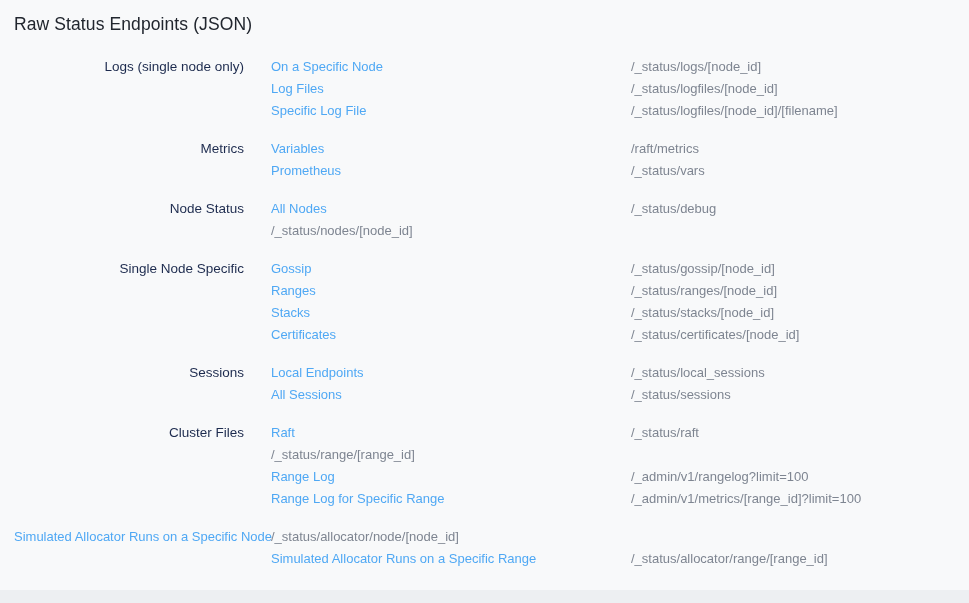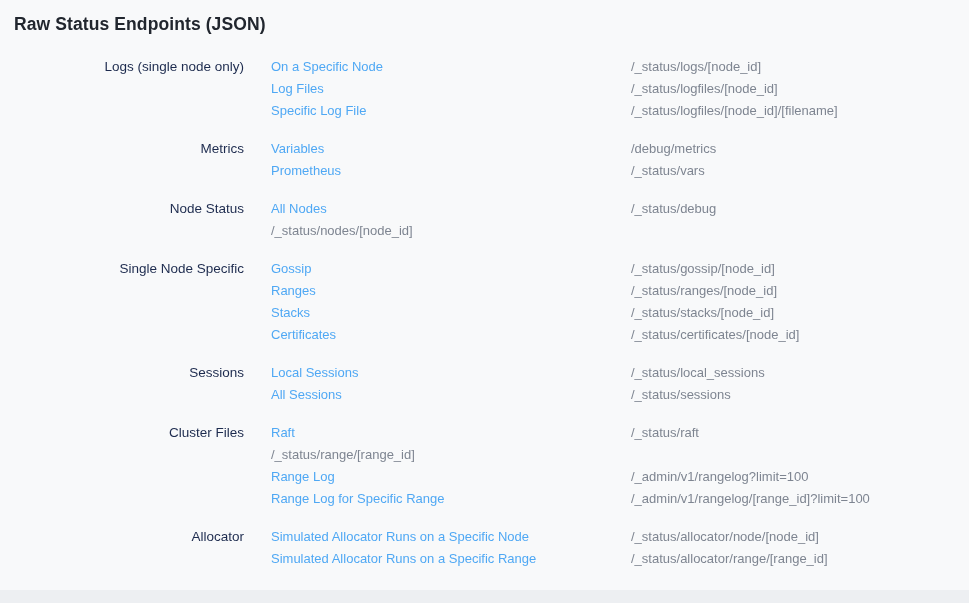--- a/index.html
+++ b/index.html
@@ -10,21 +10,21 @@
     overflow: hidden;
     font-family: "Liberation Sans", "DejaVu Sans", sans-serif;
     background: var(--bg, #f8f9fa);
     position: relative;
   }
   .content {
     padding: 13px 14px 0 14px;
   }
   .page-title {
     font-size: 17.5px;
-    font-weight: 700;
+    font-weight: 400;
     color: var(--title, #21262e);
     letter-spacing: 0.1px;
     margin: 0 0 20px 0;
     line-height: 23px;
   }
   .endpoints-table {
     margin: 0;
   }
   .group {
     margin-top: 16px;
@@ -87,21 +87,21 @@
         <div class="row">
           <div class="cat"></div>
           <div class="linkcell"><a class="link" href="#">Specific Log File</a></div>
           <div class="path">/_status/logfiles/[node_id]/[filename]</div>
         </div>
       </div>
       <div class="group">
         <div class="row">
           <div class="cat">Metrics</div>
           <div class="linkcell"><a class="link" href="#">Variables</a></div>
-          <div class="path">/debug/metrics</div>
+          <div class="path">/raft/metrics</div>
         </div>
         <div class="row">
           <div class="cat"></div>
           <div class="linkcell"><a class="link" href="#">Prometheus</a></div>
           <div class="path">/_status/vars</div>
         </div>
       </div>
       <div class="group">
         <div class="row">
           <div class="cat">Node Status</div>
@@ -131,21 +131,21 @@
         </div>
         <div class="row">
           <div class="cat"></div>
           <div class="linkcell"><a class="link" href="#">Certificates</a></div>
           <div class="path">/_status/certificates/[node_id]</div>
         </div>
       </div>
       <div class="group">
         <div class="row">
           <div class="cat">Sessions</div>
-          <div class="linkcell"><a class="link" href="#">Local Sessions</a></div>
+          <div class="linkcell"><a class="link" href="#">Local Endpoints</a></div>
           <div class="path">/_status/local_sessions</div>
         </div>
         <div class="row">
           <div class="cat"></div>
           <div class="linkcell"><a class="link" href="#">All Sessions</a></div>
           <div class="path">/_status/sessions</div>
         </div>
       </div>
       <div class="group">
         <div class="row">
@@ -158,26 +158,25 @@
           <div class="path">/_status/range/[range_id]</div>
         </div>
         <div class="row">
           <div class="cat"></div>
           <div class="linkcell"><a class="link" href="#">Range Log</a></div>
           <div class="path">/_admin/v1/rangelog?limit=100</div>
         </div>
         <div class="row">
           <div class="cat"></div>
           <div class="linkcell"><a class="link" href="#">Range Log for Specific Range</a></div>
-          <div class="path">/_admin/v1/rangelog/[range_id]?limit=100</div>
+          <div class="path">/_admin/v1/metrics/[range_id]?limit=100</div>
         </div>
       </div>
       <div class="group">
         <div class="row">
-          <div class="cat">Allocator</div>
           <div class="linkcell"><a class="link" href="#">Simulated Allocator Runs on a Specific Node</a></div>
           <div class="path">/_status/allocator/node/[node_id]</div>
         </div>
         <div class="row">
           <div class="cat"></div>
           <div class="linkcell"><a class="link" href="#">Simulated Allocator Runs on a Specific Range</a></div>
           <div class="path">/_status/allocator/range/[range_id]</div>
         </div>
       </div>
     </div>

